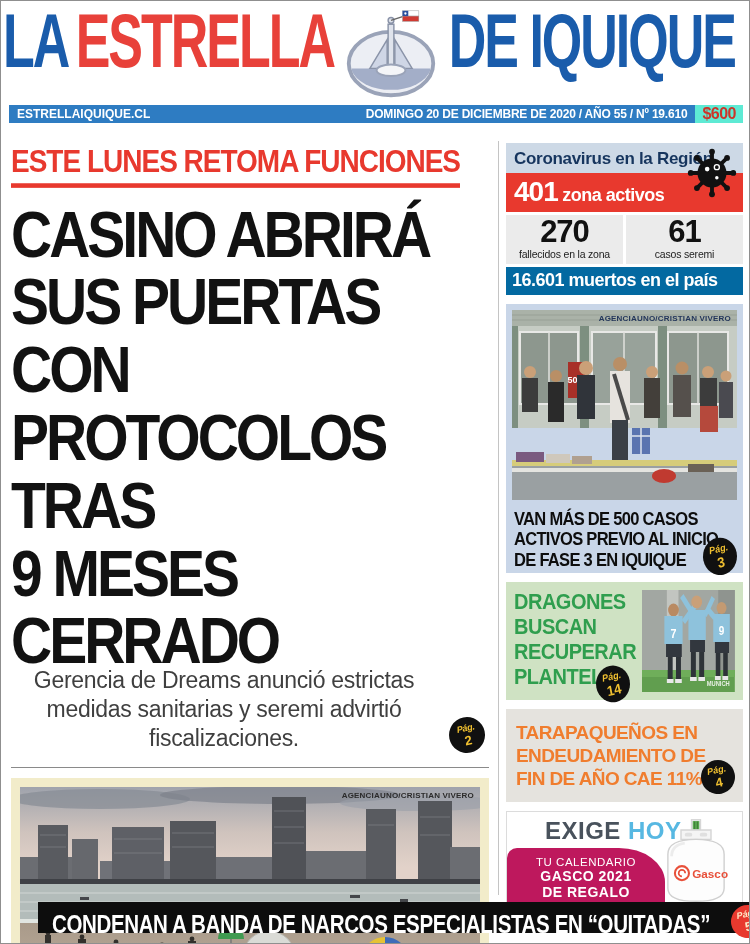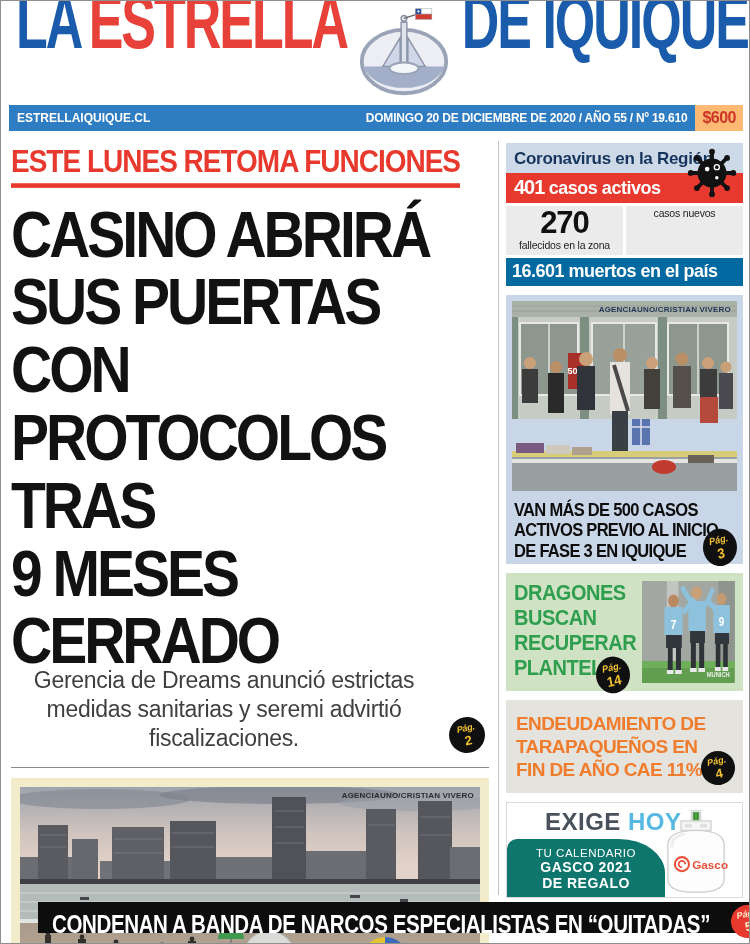--- a/index.html
+++ b/index.html
@@ -1,31 +1,31 @@
 <!DOCTYPE html>
 <html><head>
 <meta charset="utf-8">
 <style>
   html,body{margin:0;padding:0;background:#dcdcdc;}
   .page{position:relative;width:750px;height:944px;background:#fff;border:1px solid #8f8f8f;
         box-sizing:border-box;font-family:"Liberation Sans",sans-serif;overflow:hidden;}
   
-  .masthead{position:absolute;left:15px;top:4px;width:732px;height:98px;display:flex;
-            align-items:flex-start;justify-content:space-between;}
+  .masthead{position:absolute;left:2px;top:4px;width:732px;height:98px;display:flex;
+            align-items:center;justify-content:space-between;}
   .mast-word{display:inline-block;font-weight:bold;font-size:52px;letter-spacing:-2px;
              transform:scaleY(1.45);transform-origin:bottom;line-height:60px;white-space:nowrap;}
   .mast-blue{color:#1a5cab;}
   .mast-red{color:#e8413a;}
   .mast-emblem{width:96px;height:94px;flex:0 0 auto;margin:0 2px;}
   
-  .infobar{position:absolute;left:8px;top:104px;width:734px;height:26px;background:#2e7cc2;
+  .infobar{position:absolute;left:8px;top:104px;width:734px;height:18px;background:#2e7cc2;
            display:flex;align-items:center;color:#fff;font-weight:bold;font-size:12px;}
   .infobar .site{margin-left:8px;letter-spacing:0;}
   .infobar .date{margin-left:auto;margin-right:8px;letter-spacing:-0.2px;}
-  .infobar .price{background:#fdba74;color:#cc3429;font-size:16px;height:100%;display:flex;
+  .infobar .price{background:#5eead4;color:#cc3429;font-size:16px;height:100%;display:flex;
                   align-items:center;padding:0 7px;letter-spacing:-0.5px;}
   
   .divider{position:absolute;left:497px;top:140px;width:1px;height:754px;background:#c4c4c4;}
   .left-col{position:absolute;left:10px;top:138px;width:478px;}
   .right-col{position:absolute;left:505px;top:142px;width:237px;}
   
   .kicker{display:inline-block;font-size:28px;font-weight:bold;color:#e8392e;letter-spacing:-1px;
           border-bottom:4px solid #e8392e;padding-bottom:3px;transform:scaleY(1.15);
           transform-origin:top left;margin:4px 0 10px 0;white-space:nowrap;}
   .main-headline{font-size:57px;font-weight:bold;color:#121212;letter-spacing:-3px;
@@ -52,21 +52,21 @@
   .bottom-banner .b-line{position:absolute;left:14px;top:7px;color:#fff;font-size:26px;
                          font-weight:bold;letter-spacing:-0.5px;white-space:nowrap;
                          transform:scaleX(0.79);transform-origin:top left;}
   .bottom-banner .pbadge{position:absolute;right:8px;top:3px;width:33px;height:33px;}
   
   .covid-box{position:relative;margin-bottom:9px;}
   .covid-header{background:#cdd9e6;color:#16355e;font-weight:bold;font-size:17px;
                 padding:6px 8px 4px 8px;letter-spacing:-0.3px;}
   .virus-icon{position:absolute;top:0px;right:2px;width:58px;height:58px;}
   .covid-redbar{background:#e8392e;color:#fff;padding:3px 8px 4px 8px;}
-  .covid-redbar .big{font-size:20px;font-weight:bold;letter-spacing:-1px;margin-top:40px;}
+  .covid-redbar .big{font-size:28px;font-weight:bold;letter-spacing:-1px;margin-top:40px;}
   .covid-redbar .small{font-size:18px;font-weight:bold;letter-spacing:-0.5px;}
   .covid-stats{display:flex;gap:3px;margin-top:3px;}
   .covid-stat{flex:1;background:#ebebeb;text-align:center;padding:1px 0 4px 0;}
   .covid-stat .val{font-size:31px;font-weight:bold;color:#111;line-height:32px;letter-spacing:-1px;}
   .covid-stat .lab{font-size:10.5px;color:#222;letter-spacing:-0.2px;}
   .covid-graybar{background:#0369a1;color:#fff;font-weight:bold;font-size:18px;
                  padding:3px 8px 4px 6px;margin-top:3px;letter-spacing:-0.5px;}
   
   .covid-story{background:#c9d6e8;padding:6px;margin-bottom:9px;}
   .story-photo{position:relative;height:190px;overflow:hidden;}
@@ -89,21 +89,21 @@
   .endeud{background:#e5e3de;padding:12px 10px;margin-bottom:9px;position:relative;}
   .endeud .e-line{font-size:19px;font-weight:bold;color:#f07d2e;letter-spacing:-0.6px;
                   line-height:23px;white-space:nowrap;}
   .endeud .pbadge{position:absolute;right:8px;bottom:8px;width:34px;height:34px;}
   
   .gasco{position:relative;background:#fff;border:1px solid #dcdcdc;height:96px;margin-bottom:0;
          overflow:hidden;box-sizing:border-box;}
   .gasco .exige{position:absolute;left:14px;top:5px;font-size:24px;letter-spacing:0.5px;}
   .gasco .exige .g1{color:#49525c;font-weight:bold;margin-left:24px;}
   .gasco .exige .g2{color:#57b8e2;font-weight:bold;}
-  .gasco .swoosh{position:absolute;left:0;bottom:0;width:158px;height:58px;background:#0f766e;
+  .gasco .swoosh{position:absolute;left:0;bottom:0;width:158px;height:58px;background:#be185d;
                  border-radius:10px 46px 0 0 / 10px 34px 0 0;color:#fff;text-align:center;
                  padding-top:8px;box-sizing:border-box;}
   .gasco .cal1{font-size:11.5px;letter-spacing:0.5px;}
   .gasco .cal2{font-size:14px;font-weight:bold;letter-spacing:0.5px;}
   .gasco .cylinder{position:absolute;right:2px;top:3px;width:88px;height:90px;}
   svg{display:block;}
 </style>
 </head>
 <body>
 
@@ -300,29 +300,30 @@
           <circle cx="30" cy="9" r="3"></circle>
             <circle cx="45.6" cy="15.4" r="3"></circle>
           <circle cx="30" cy="31" r="15"></circle>
         </g>
         <circle cx="25" cy="27" r="2.4" fill="#fff"></circle>
         <circle cx="35" cy="36" r="1.8" fill="#fff"></circle>
         <circle cx="35" cy="25" r="2.6" fill="none" stroke="#fff" stroke-width="1.4"></circle>
       </svg>
       <div class="covid-redbar">
         <span class="big">401</span>
-        <span class="small">casos activos</span>
+        <span class="small">zona activos</span>
       </div>
       <div class="covid-stats">
         <div class="covid-stat">
           <div class="val">270</div>
           <div class="lab">fallecidos en la zona</div>
         </div>
         <div class="covid-stat">
-          <div class="lab">casos nuevos</div>
+          <div class="val">61</div>
+          <div class="lab">casos seremi</div>
         </div>
       </div>
       <div class="covid-graybar">16.601 muertos en el país</div>
     </div>
 
     <div class="covid-story">
       <div class="story-photo">
         <svg viewBox="0 0 225 190" width="225" height="190" preserveAspectRatio="none">
           <rect x="0" y="0" width="225" height="118" fill="#c6ccc4"></rect>
           <rect x="0" y="0" width="225" height="16" fill="#aab2a8"></rect>
@@ -443,22 +444,22 @@
           <rect x="88" y="52" width="17" height="11" fill="#32373e"></rect>
           <rect x="89" y="63" width="5.5" height="23" fill="#2e3338"></rect>
             <rect x="98" y="63" width="5.5" height="23" fill="#2e3338"></rect>
           <rect x="88" y="86" width="7" height="4" fill="#e8e8e8"></rect>
             <rect x="97" y="86" width="7" height="4" fill="#e8e8e8"></rect>
         </svg>
       </div>
     </div>
 
     <div class="endeud">
+      <div class="e-line">TARAPAQUEÑOS EN</div>
       <div class="e-line">ENDEUDAMIENTO DE</div>
-      <div class="e-line">TARAPAQUEÑOS EN</div>
       <div class="e-line">FIN DE AÑO CAE 11%</div>
       <div class="pbadge">
         <span class="pb-label">Pág.</span>
         <span class="pb-num">4</span>
       </div>
     </div>
 
     <div class="gasco">
       <div class="exige">
         <span class="g1">EXIGE</span>

